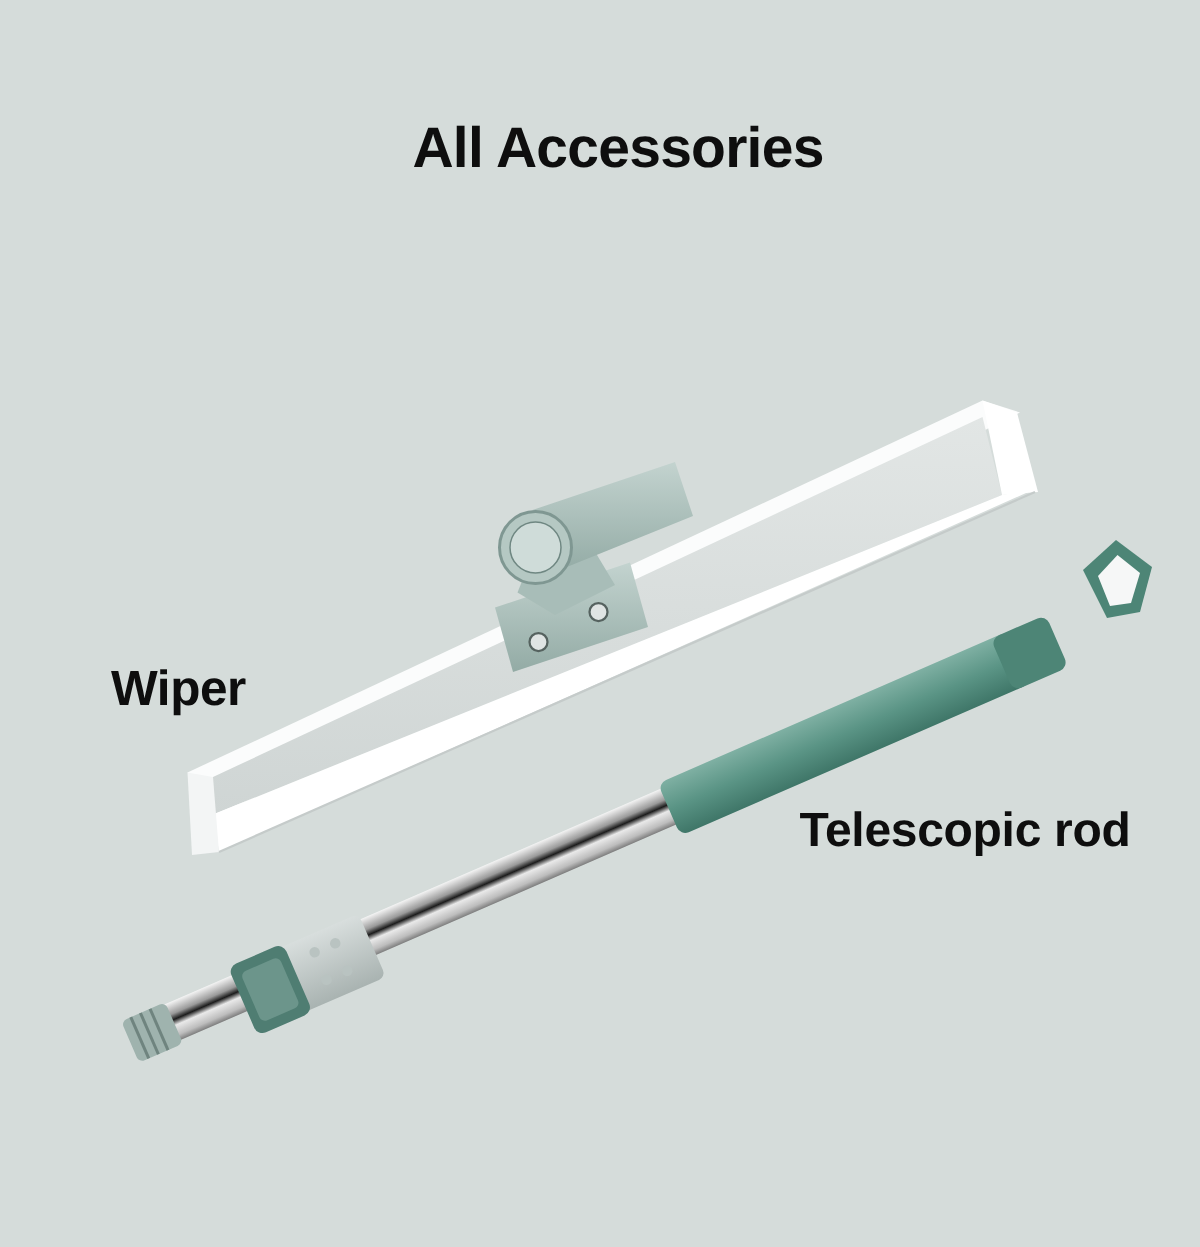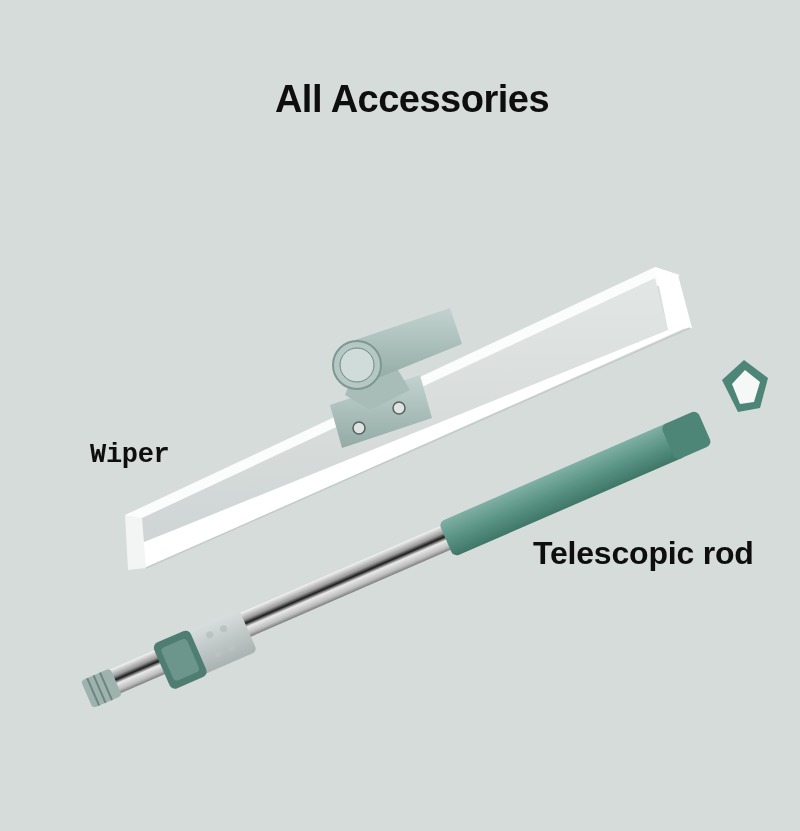--- a/index.html
+++ b/index.html
@@ -10,21 +10,21 @@
     position: relative;
   }
   .title {
     position: absolute; left: 12px; top: 78px; width: 800px;
     text-align: center; font-size: 38px; font-weight: 700;
     color: #0e0e0e; letter-spacing: -0.5px;
   }
   .label {
     position: absolute; color: #0e0e0e; font-weight: 700;
   }
-  .label-wiper { left: 90px; top: 440px; font-size: 27px; letter-spacing: -0.3px; font-family: Liberation Mono, monospace; }
+  .label-wiper { left: 74px; top: 440px; font-size: 33px; letter-spacing: -0.3px; }
   .label-rod { left: 533px; top: 535px; font-size: 32px; letter-spacing: -0.2px; }
   .scene { position: absolute; left: 0; top: 0; width: 800px; height: 831px; }
 </style>
 </head>
 <body>
 
 <svg class="scene" viewBox="0 0 800 831" xmlns="http://www.w3.org/2000/svg">
   <defs>
     <linearGradient id="bladeTop" x1="0" y1="0" x2="0" y2="1">
       <stop offset="0" stop-color="#e2e6e5"></stop>

